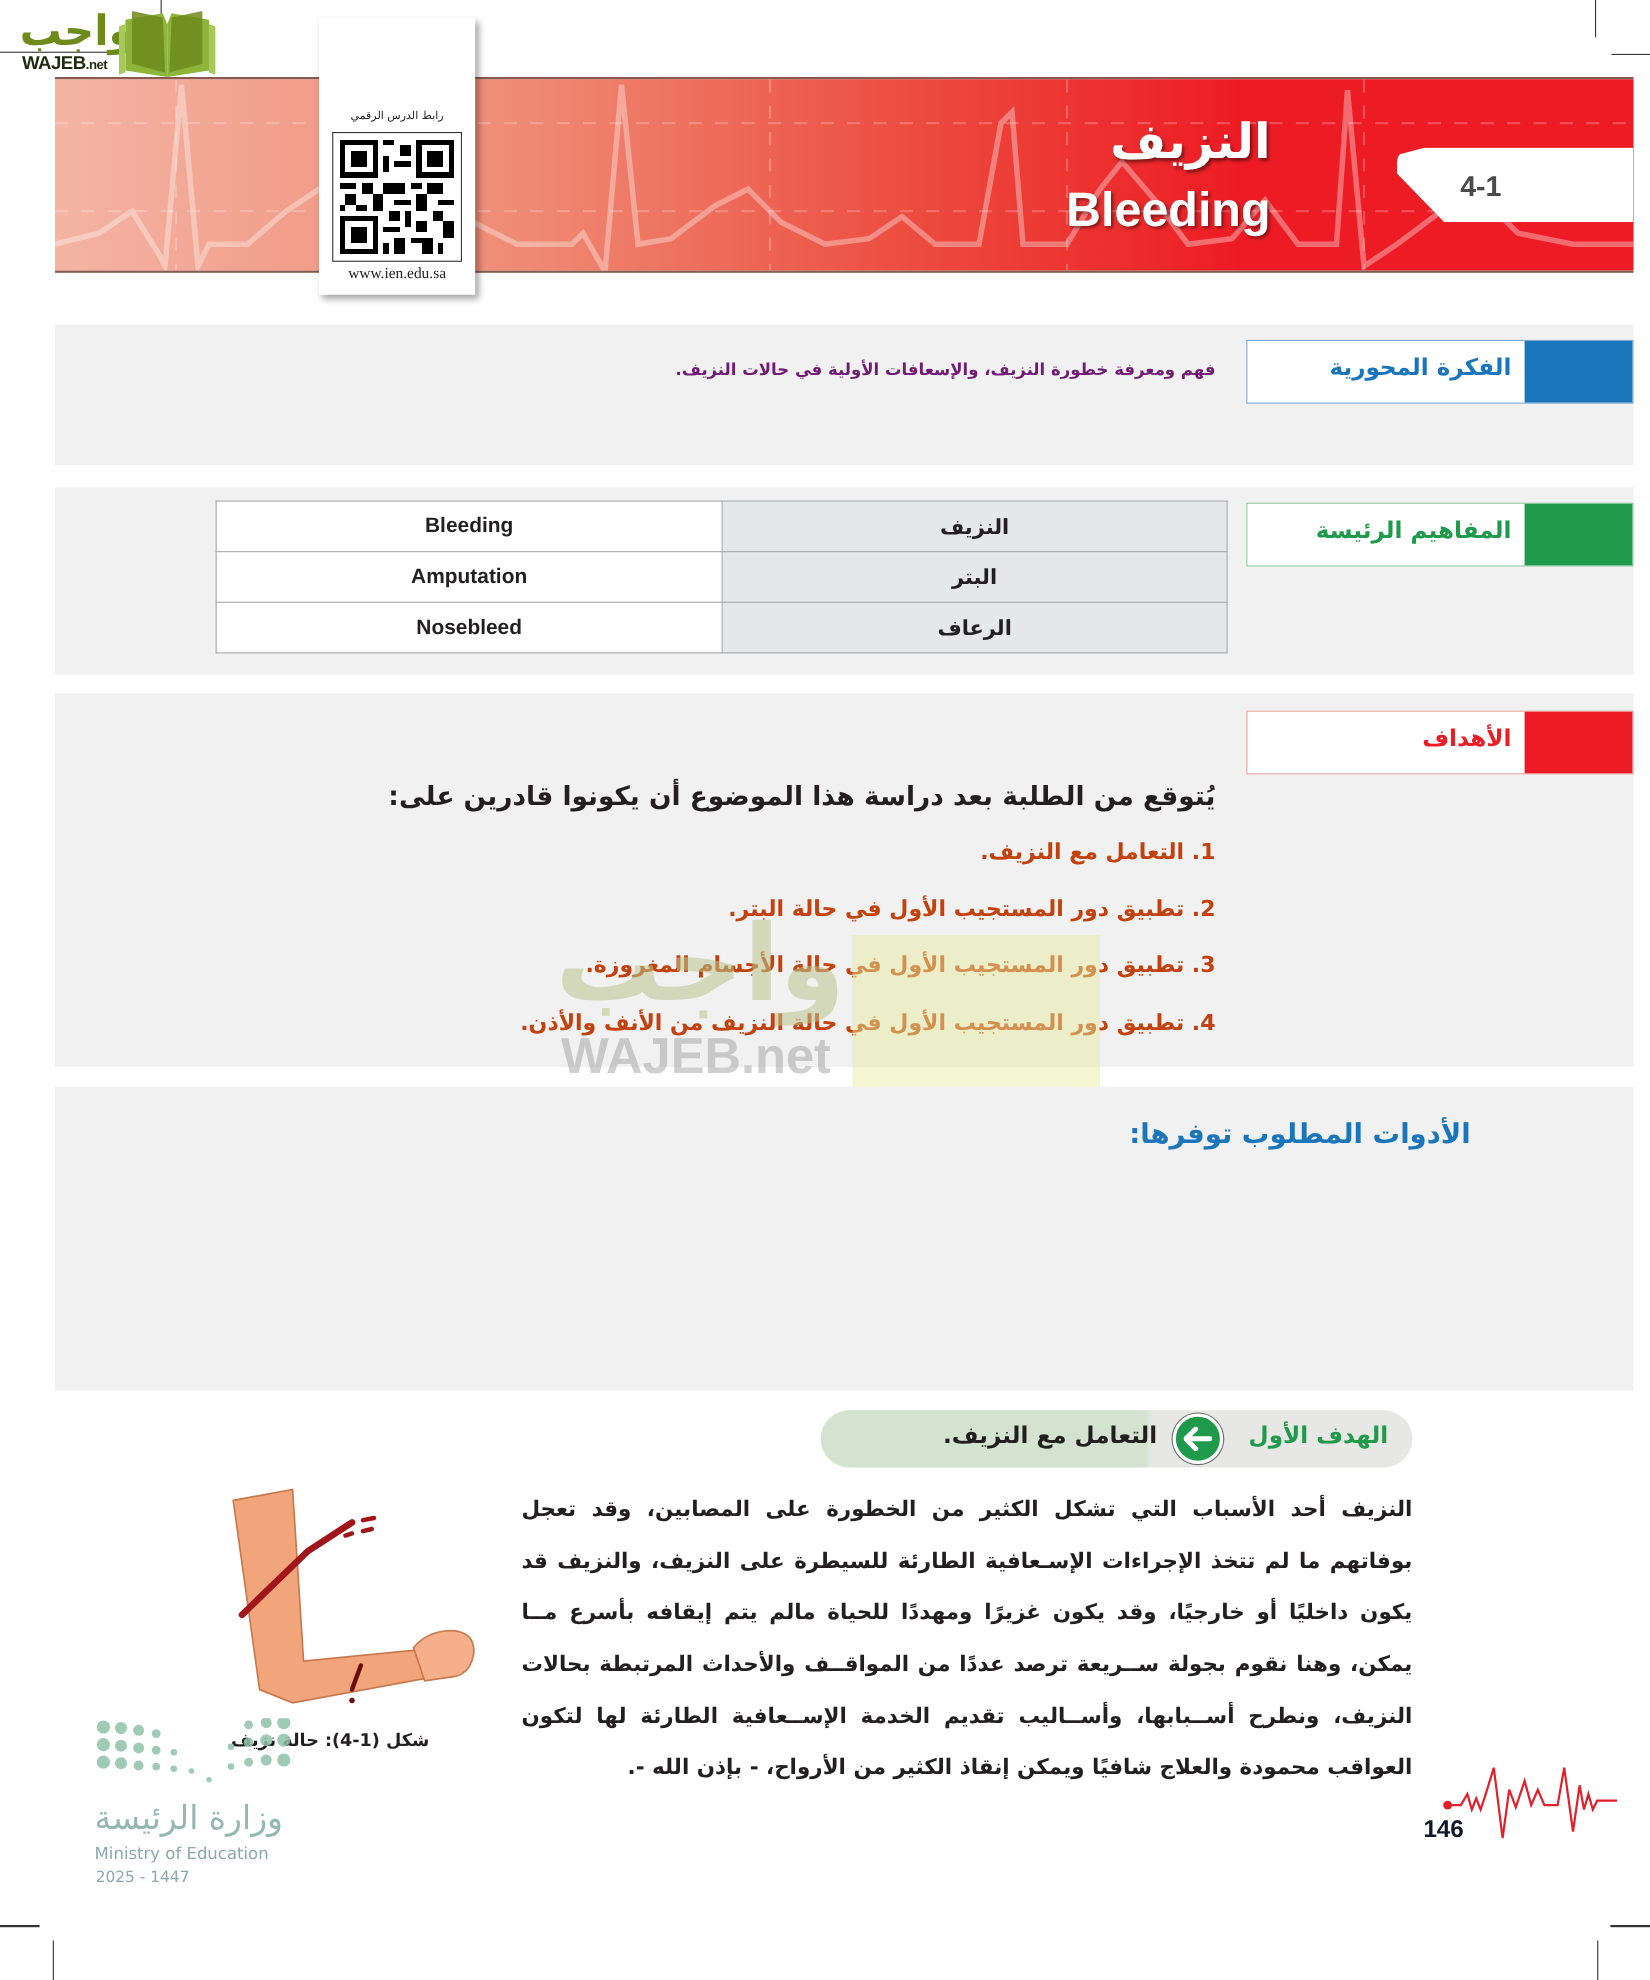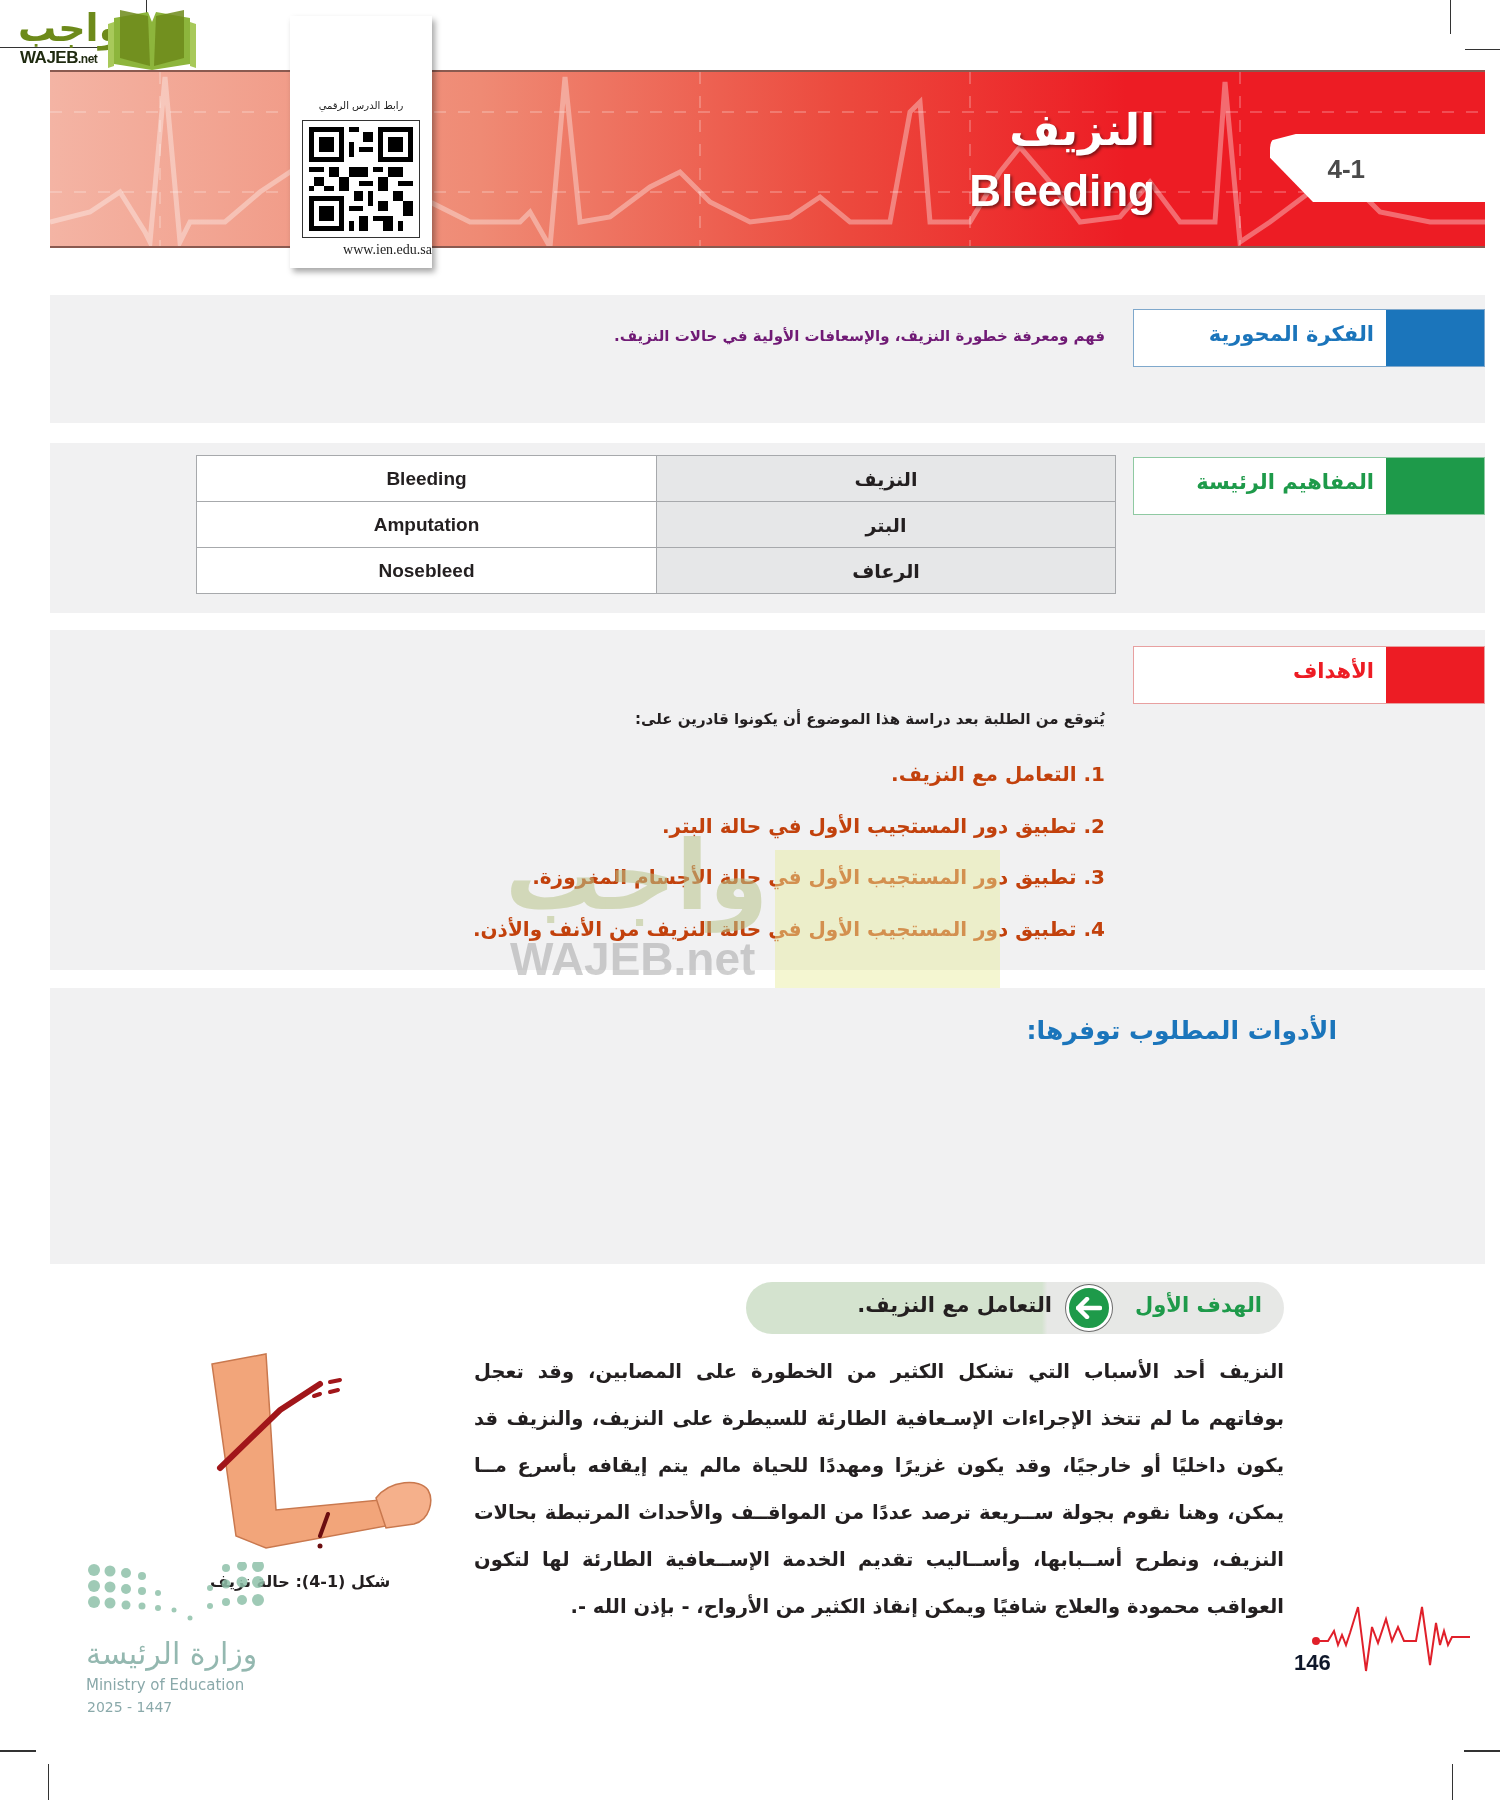--- a/index.html
+++ b/index.html
@@ -24,36 +24,36 @@
   .banner-title-en { position: absolute; right: 330px; top: 94px; font-family: "Liberation Sans", sans-serif; font-size: 44px; font-weight: bold; color: #fff; text-shadow: 2px 2px 3px rgba(0,0,0,0.45); }
   .lesson-tab { position: absolute; right: 0; top: 62px; width: 215px; height: 68px; background: #fff;
     clip-path: polygon(12% 0, 100% 0, 100% 100%, 20% 100%, 0 35%, 0 10%); border-radius: 14px 0 0 14px; }
   .lesson-num { position: absolute; right: 120px; top: 82px; font-family: "Liberation Sans", sans-serif; font-size: 26px; font-weight: bold; color: #4a4a4a; }
 
   
   .qr-card { position: absolute; left: 290px; top: 16px; width: 142px; height: 252px; background: #fff;
     box-shadow: 3px 4px 6px rgba(0,0,0,0.35); }
   .qr-label { position: absolute; top: 84px; width: 100%; text-align: center; font-size: 10px; direction: rtl; color: #222; }
   .qr-box { position: absolute; left: 12px; top: 104px; width: 118px; height: 118px; border: 1px solid #333; padding: 6px; }
-  .qr-url { position: absolute; top: 226px; width: 100%; text-align: right; font-family: "Liberation Serif", serif; font-size: 14px; color: #222; }
+  .qr-url { position: absolute; top: 226px; width: 100%; text-align: center; font-family: "Liberation Serif", serif; font-size: 14px; color: #222; }
 
   
   .panel { position: absolute; left: 50px; width: 1435px; background: #f1f1f2; }
   .tag { position: absolute; right: 0; height: 58px; width: 352px; background: #fff; border: 1px solid; }
   .tag .bar { position: absolute; right: 0; top: 0; bottom: 0; width: 98px; }
   .tag .txt { position: absolute; right: 110px; top: 12px; font-size: 21px; font-weight: bold; direction: rtl; }
 
   .core-text { position: absolute; right: 380px; top: 32px; font-size: 15px; font-weight: bold; direction: rtl; color: #701a75; }
 
   table.concepts { position: absolute; left: 146px; top: 12px; width: 920px; border-collapse: collapse; }
   table.concepts td { height: 46px; border: 1px solid #a7a9ac; text-align: center; font-size: 19px; font-weight: bold; }
   table.concepts td.en { background: #fff; font-family: "Liberation Sans", sans-serif; width: 460px; }
   table.concepts td.ar { background: #e6e7e8; direction: rtl; }
 
-  .obj-intro { position: absolute; right: 380px; top: 80px; font-size: 15px; font-weight: bold; direction: rtl; }
+  .obj-intro { position: absolute; right: 380px; top: 80px; font-size: 24px; font-weight: bold; direction: rtl; }
   .obj-list { position: absolute; right: 380px; top: 132px; direction: rtl; list-style: none; }
   .obj-list li { font-size: 20px; font-weight: bold; color: #c2410c; height: 51.5px; white-space: nowrap; }
 
   .tools-title { position: absolute; right: 148px; top: 28px; font-size: 25px; font-weight: bold; color: #1b75bb; direction: rtl; }
   .tools-list { position: absolute; right: 182px; top: 80px; direction: rtl; list-style: none; }
   .tools-list li { font-size: 20px; color: #231f20; height: 47px; white-space: nowrap; }
   .tools-list li .n { display: inline-block; width: 42px; font-weight: bold; font-family: "Liberation Sans", sans-serif; }
 
   
   .goal-pill { position: absolute; left: 746px; top: 1282px; width: 538px; height: 52px; border-radius: 26px;

